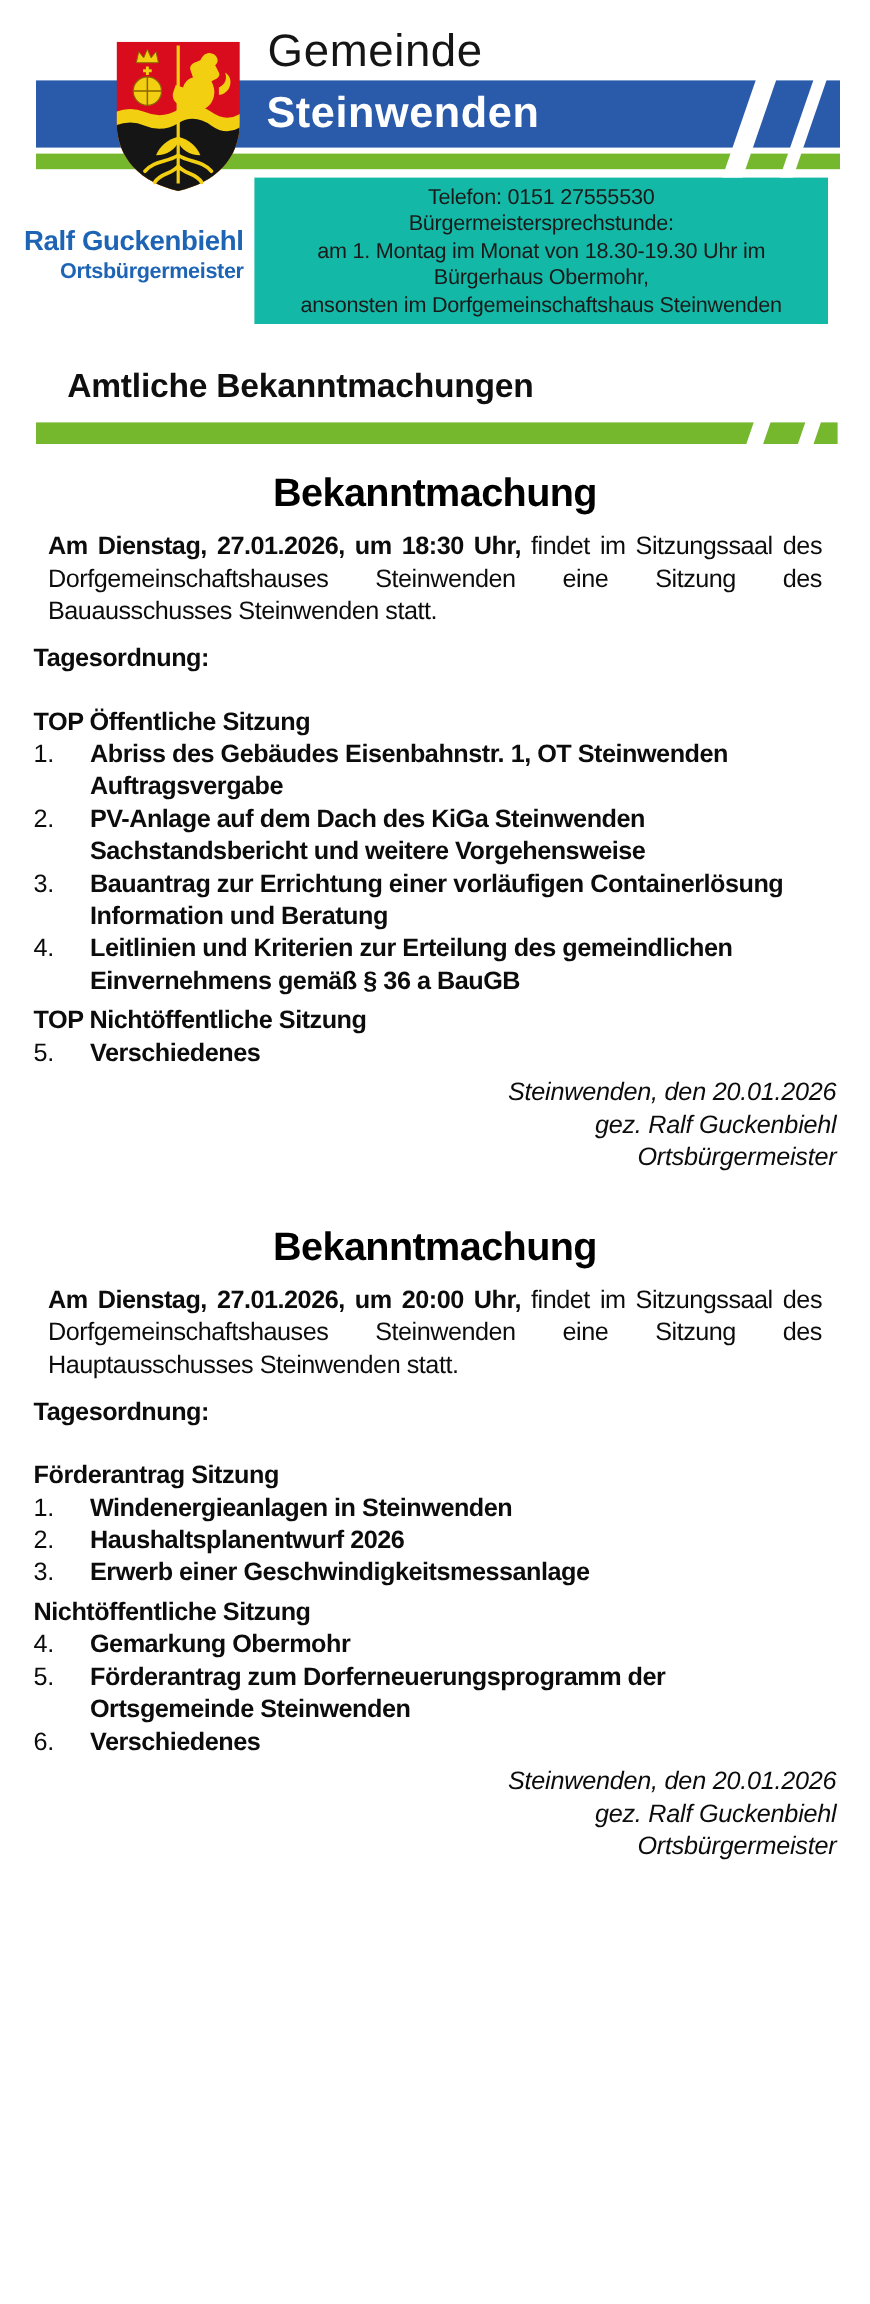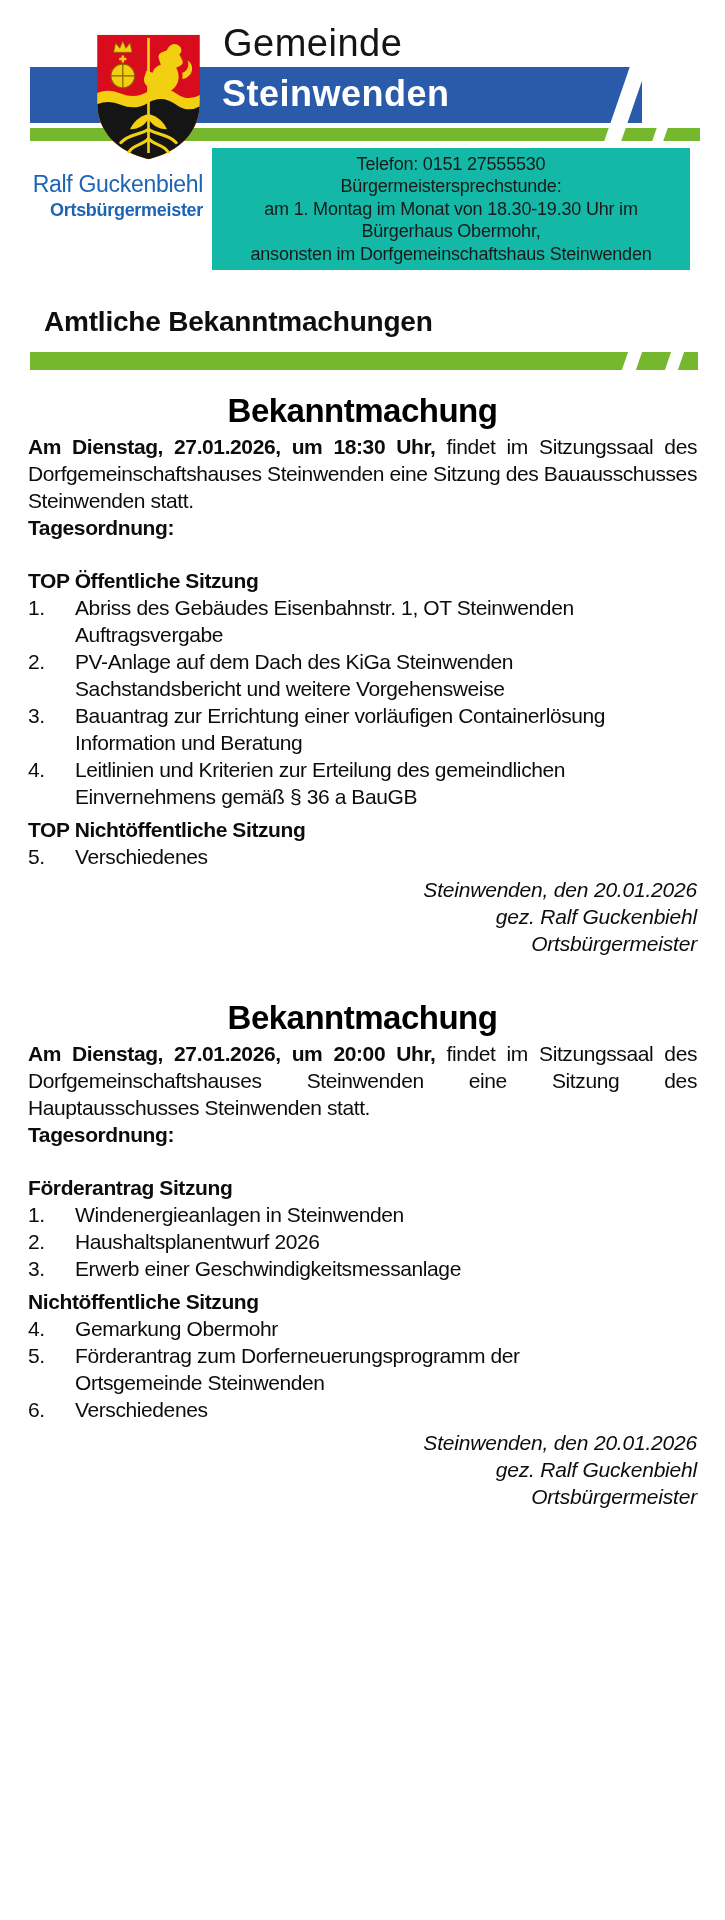--- a/index.html
+++ b/index.html
@@ -7,77 +7,77 @@
     width:725px;height:1920px;background:#ffffff;position:relative;
     font-family:"Liberation Sans",sans-serif;color:#111;overflow:hidden;
     -webkit-font-smoothing:antialiased;
   }
   
   .gemeinde{
     position:absolute;left:223px;top:22px;font-size:38px;line-height:42px;
     letter-spacing:.5px;color:#151515;
   }
   .band-blue{
-    position:absolute;left:30px;top:67px;width:612px;height:56px;background:#2a5bab;
+    position:absolute;left:30px;top:67px;width:670px;height:56px;background:#2a5bab;
   }
   .muni-name{
     position:absolute;left:192px;top:0;height:56px;line-height:54px;
     color:#ffffff;font-weight:700;font-size:36px;letter-spacing:.5px;
   }
   .band-green-h{
     position:absolute;left:30px;top:128px;width:670px;height:13px;background:#75b82d;
   }
   .hslash{
     position:absolute;top:60px;height:88px;background:#ffffff;
     transform:skewX(-19deg);z-index:3;
   }
   .hslash.s1{left:617px;width:17px;}
   .hslash.s2{left:665px;width:11px;}
   .coat{position:absolute;left:92px;top:31px;width:113px;height:133px;z-index:5;}
   .name-block{
     position:absolute;left:10px;top:170px;width:193px;text-align:right;color:#1d64b4;
   }
-  .name-block .name{font-weight:400;font-size:23px;line-height:28px;letter-spacing:-0.3px;}
+  .name-block .name{font-weight:700;font-size:23px;line-height:28px;letter-spacing:-0.3px;margin-top:16px;}
   .name-block .role{font-weight:700;font-size:18px;line-height:24px;letter-spacing:-0.3px;}
   .contact-box{
     position:absolute;left:212px;top:148px;width:478px;height:122px;background:#14b8a6;
     text-align:center;font-size:18px;line-height:22.4px;color:#1a1a1a;
     display:flex;flex-direction:column;justify-content:center;letter-spacing:-0.2px;
   }
   
   .section-title{
-    position:absolute;left:44px;top:306px;font-size:28px;font-weight:700;
+    position:absolute;left:56px;top:306px;font-size:28px;font-weight:700;
     letter-spacing:-0.2px;color:#0f0f0f;
   }
   .divider{
     position:absolute;left:30px;top:352px;width:668px;height:18px;background:#75b82d;
   }
   .dslash{
     position:absolute;top:-2px;height:22px;background:#ffffff;transform:skewX(-19deg);
   }
   .dslash.d1{left:595px;width:14px;}
   .dslash.d2{left:638px;width:13px;}
   
   .content{
     position:absolute;left:28px;top:384px;width:669px;color:#0c0c0c;
     font-size:21px;line-height:27px;letter-spacing:-0.4px;
   }
   .ann-title{
     margin:8px 0 3px 0;text-align:center;font-size:33px;line-height:38px;
     font-weight:700;letter-spacing:-0.5px;color:#000;
   }
-  .intro{margin:0;text-align:justify;}
+  .intro{margin:12px;text-align:justify;}
   .intro b{font-weight:700;}
   .bold-line{font-weight:700;}
   .gap-lg{margin-top:26px;}
   .gap-sm{margin-top:6px;}
   .item{display:flex;}
   .item .num{flex:none;width:47px;}
   .item .lines{flex:1;min-width:0;}
-  .line{display:block;white-space:nowrap;}
+  .line{display:block;white-space:nowrap;font-weight:bold;}
   .sig{margin-top:6px;text-align:right;font-style:italic;letter-spacing:-0.2px;}
   .ann2{margin-top:42px;}
 </style>
 </head>
 <body>
 
 <header>
   <div class="gemeinde">Gemeinde</div>
 
   <div class="band-blue">

